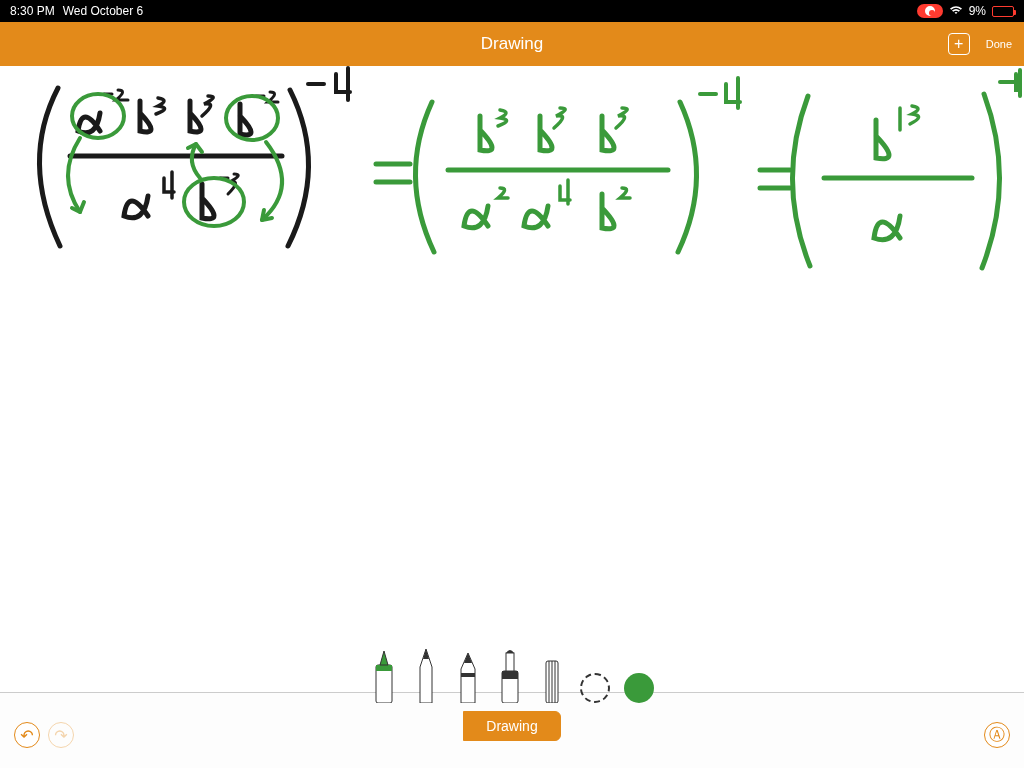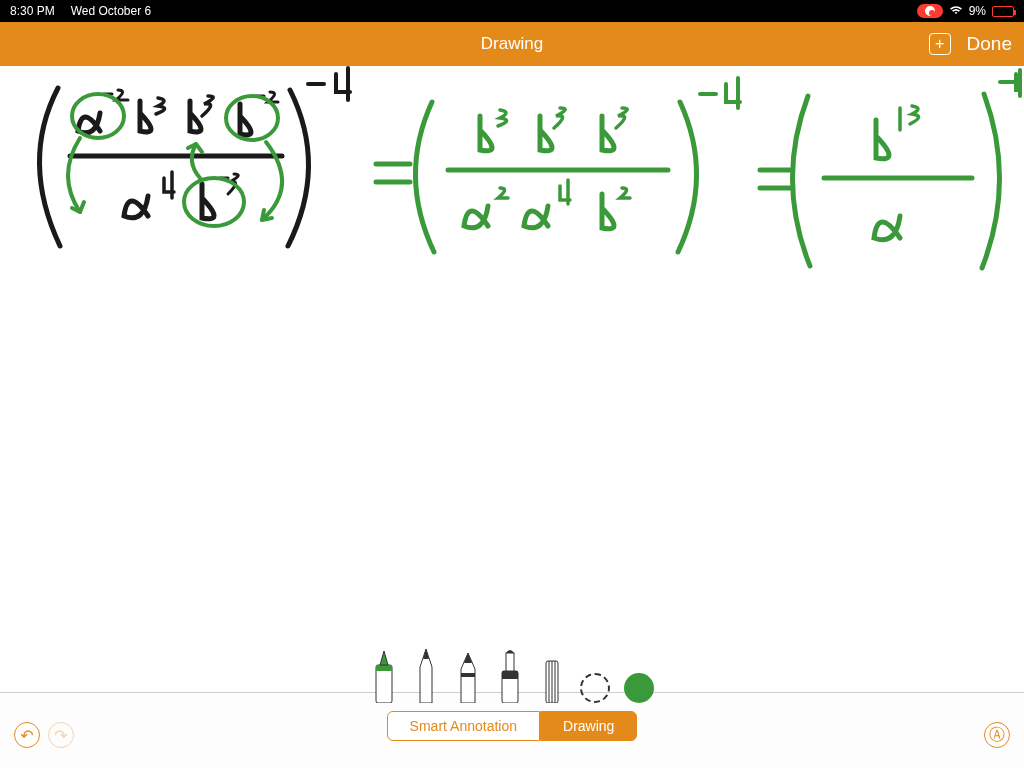--- a/index.html
+++ b/index.html
@@ -14,21 +14,21 @@
   .status-bar {
     height: 22px;
     background: #000;
     color: #fff;
     display: flex;
     align-items: center;
     justify-content: space-between;
     padding: 0 10px;
     font-size: 12px;
   }
-  .status-left { display: flex; align-items: center; gap: 16px; }
+  .status-left { display: flex; align-items: center; gap: 8px; }
   .status-right { display: flex; align-items: center; gap: 6px; }
   .record-pill {
     background: #ff3b30;
     border-radius: 10px;
     padding: 2px 8px;
     display: flex;
     align-items: center;
     justify-content: center;
   }
   .record-dot {
@@ -61,21 +61,21 @@
     font-size: 17px;
   }
   .nav-title { font-weight: 400; }
   .nav-right {
     position: absolute; right: 12px; display: flex; align-items: center; gap: 16px;
   }
   .plus-box {
     width: 22px; height: 22px; border: 1.5px solid #fff; border-radius: 4px;
     display:flex; align-items:center; justify-content:center; font-size:16px; line-height:1;
   }
-  .done { font-size: 19px; text-align: center; }
+  .done { font-size: 11px; text-align: center; }
 
   .canvas {
     position: absolute;
     top: 66px; left: 0; right: 0; bottom: 66px;
     background: #fff;
   }
 
   .canvas-svg { width: 100%; height: 100%; }
 
   .toolbar {
@@ -292,20 +292,19 @@
       <line x1="14" y1="14" x2="14" y2="56" stroke="#333"></line>
       <line x1="17" y1="14" x2="17" y2="56" stroke="#333"></line>
     </svg>
 
     <span class="lasso"></span>
 
     <span class="color-dot" style="background:#3a9a3a"></span>
   </div>
 
   <div class="seg-row">
-    <div class="seg left">Smart Annotation</div>
     <div class="seg right">Drawing</div>
   </div>
 </div>
 
 <div class="corner-btn corner-undo">↶</div>
 <div class="corner-btn corner-redo">↷</div>
 <div class="corner-btn corner-mark">Ⓐ</div>
 
 </body></html>

